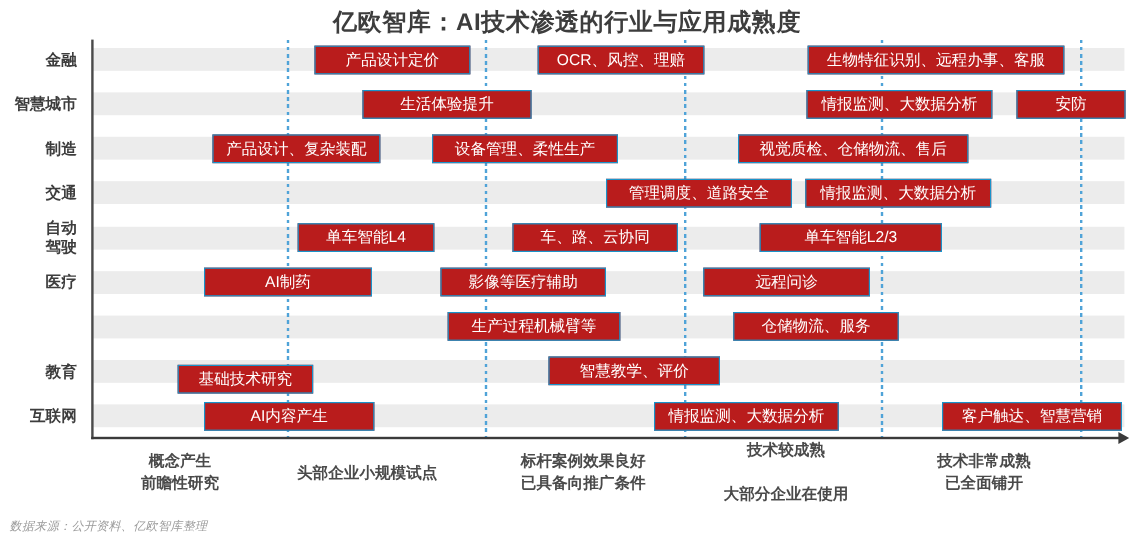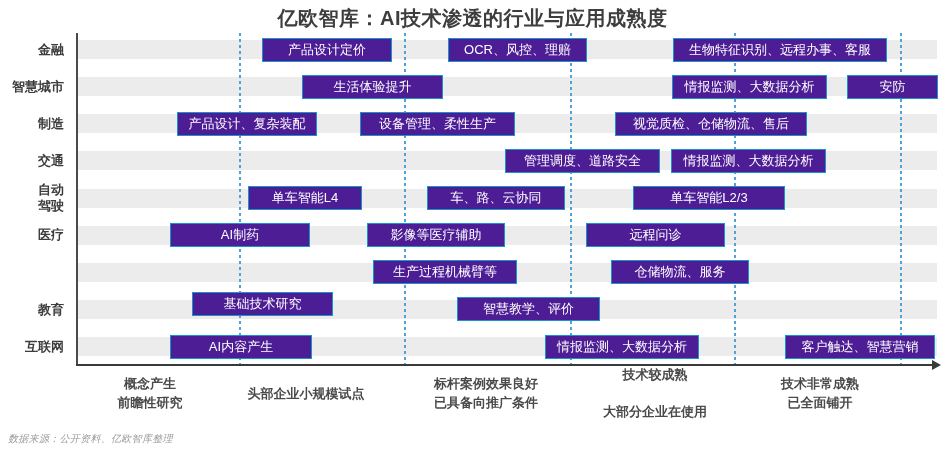--- a/index.html
+++ b/index.html
@@ -11,21 +11,21 @@
   .y-axis{position:absolute;width:2px;background:#4a4a4a;}
   .x-axis{position:absolute;height:2px;background:#3a3a3a;}
   .x-arrow{position:absolute;width:0;height:0;border-left:9px solid #3a3a3a;
     border-top:5px solid transparent;border-bottom:5px solid transparent;}
   .boundary{position:absolute;width:2px;
     background:repeating-linear-gradient(to bottom,#4fa3d8 0 3px,transparent 3px 6px);}
   .band{position:absolute;background:#ececec;}
   .rowlabel{position:absolute;color:#3d3d3d;font-weight:bold;font-size:13px;
     text-align:right;width:60px;line-height:1.2;display:flex;flex-direction:column;
     justify-content:center;align-items:flex-end;}
-  .bar{position:absolute;background:#4c1d95;border:1px solid #1a93ca;box-sizing:border-box;
+  .bar{position:absolute;background:#b91c1c;border:1px solid #1a93ca;box-sizing:border-box;
     color:#fff;font-size:13px;display:flex;align-items:center;justify-content:center;
     white-space:nowrap;overflow:hidden;}
   .stagelabel{position:absolute;width:210px;color:#4a4a4a;font-weight:bold;font-size:13px;
     line-height:1.45;text-align:center;display:flex;flex-direction:column;
     justify-content:center;align-items:center;height:40px;}
   .source{position:absolute;left:8px;top:432px;font-size:10px;font-style:italic;
     color:#9b9b9b;letter-spacing:.3px;}
 </style>
 </head>
 <body>
@@ -122,21 +122,21 @@
       </div>
       <div class="bar" style="left: 586px; top: 223.125px; width: 139px; height: 24px;">
         <span>远程问诊</span>
       </div>
       <div class="bar" style="left: 373px; top: 260.25px; width: 144px; height: 24px;">
         <span>生产过程机械臂等</span>
       </div>
       <div class="bar" style="left: 611px; top: 260.25px; width: 138px; height: 24px;">
         <span>仓储物流、服务</span>
       </div>
-      <div class="bar" style="left: 148px; top: 292px; width: 141px; height: 24px; margin-left: 44px;">
+      <div class="bar" style="left: 148px; top: 304px; width: 113px; height: 24px;">
         <span>基础技术研究</span>
       </div>
       <div class="bar" style="left: 457px; top: 297.375px; width: 143px; height: 24px;">
         <span>智慧教学、评价</span>
       </div>
       <div class="bar" style="left: 170px; top: 334.5px; width: 142px; height: 24px;">
         <span>AI内容产生</span>
       </div>
       <div class="bar" style="left: 545px; top: 334.5px; width: 154px; height: 24px;">
         <span>情报监测、大数据分析</span>

